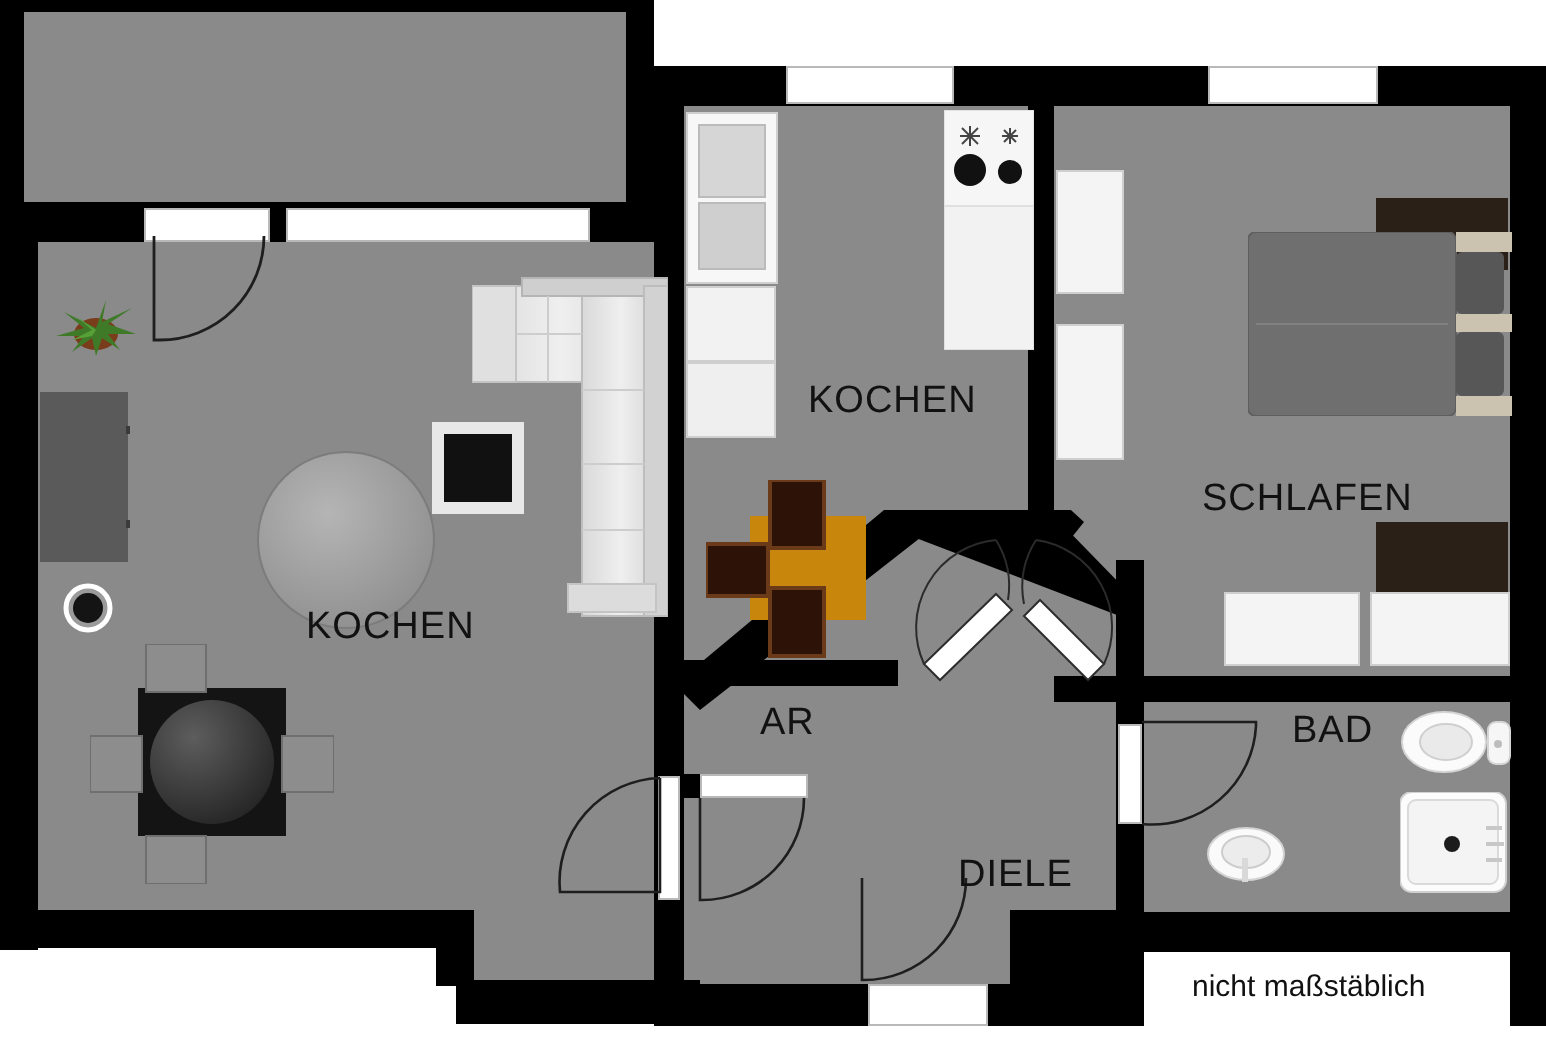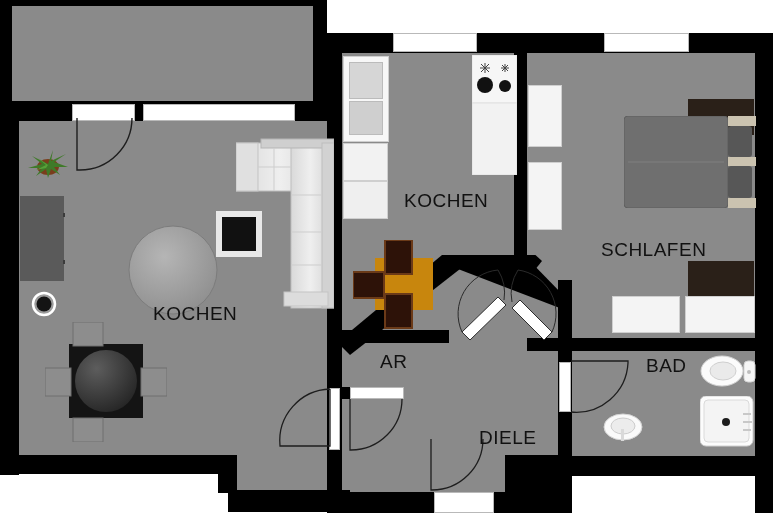--- a/index.html
+++ b/index.html
@@ -243,14 +243,15 @@
     <path d="M43,18 h8 M43,26 h9 M43,34 h8" stroke="#c8c8c8" stroke-width="2"></path>
   </svg>
 
   <div class="label" style="left:153px;top:303px;">KOCHEN</div>
   <div class="label" style="left:404px;top:190px;">KOCHEN</div>
   <div class="label" style="left:585px;top:239px;margin-left:16px;">SCHLAFEN</div>
   <div class="label" style="left:380px;top:351px;">AR</div>
   <div class="label" style="left:479px;top:383px;margin-top:44px;">DIELE</div>
   <div class="label" style="left:646px;top:355px;">BAD</div>
 
+  <div class="note" style="left:596px;top:485px;">nicht maßstäblich</div>
 
 </div>
 
 </body></html>

